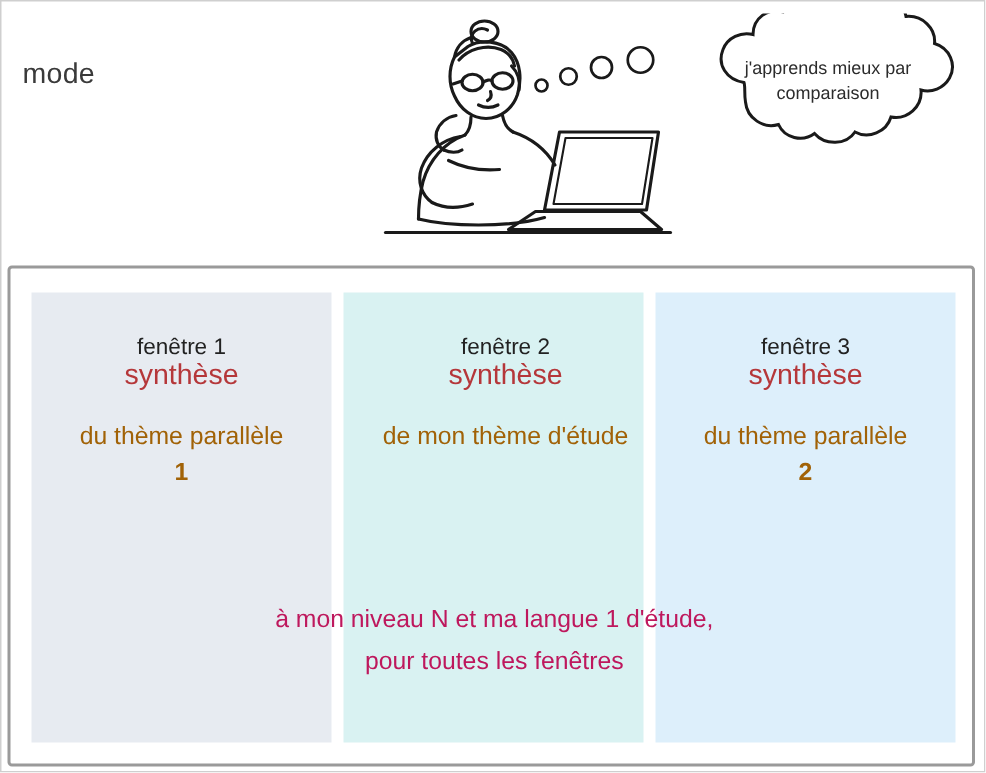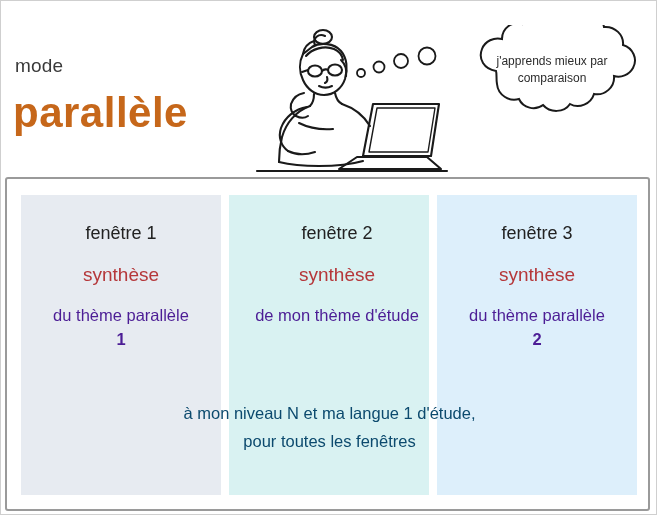--- a/index.html
+++ b/index.html
@@ -20,21 +20,21 @@
     width: 657px;
     height: 515px;
     border: 1px solid #cfcfcf;
     box-sizing: border-box;
     background: #ffffff;
   }
 
   
   .header {
     position: absolute;
-    left: 0; top: 16px;
+    left: 0; top: 0;
     width: 657px;
     height: 175px;
   }
   .mode-label {
     position: absolute;
     left: 14px;
     top: 38px;
     font-size: 19px;
     color: #3a3a3a;
     letter-spacing: 0.2px;
@@ -111,65 +111,63 @@
     height: 300px;
     box-sizing: border-box;
     padding-top: 28px;
   }
   .col-1 { background: #e7ebf1; }
   .col-2 { background: #d9f2f2; padding-left: 16px; }
   .col-3 { background: #ddeffb; }
 
   .win-label {
     text-align: center;
-    font-size: 18px;
+    font-size: 15px;
     color: #222222;
-    margin-bottom: 20px;
   }
   .synth {
     text-align: center;
     font-size: 19px;
     font-weight: normal;
     color: #b5373a;
     margin-bottom: 18px;
   }
   .theme {
     text-align: center;
     font-size: 16.5px;
-    color: #4c1d95;
+    color: #a16207;
     line-height: 1.45;
     padding: 0 8px;
   }
   .theme .num {
     font-weight: bold;
     display: block;
   }
 
   .footnote {
     position: absolute;
     left: 0;
     top: 220px;
     width: 645px;
     text-align: center;
     font-size: 16.5px;
-    color: #0c4a6e;
+    color: #be185d;
     line-height: 1.7;
     z-index: 5;
   }
   .footnote .line2 { display: block; }
 </style>
 </head>
 <body>
 
 <div class="page">
 
   <div class="header">
 
     <div class="mode-label">mode</div>
-    <div class="mode-title">parallèle</div>
 
     <div class="illus">
       <svg width="260" height="170" viewBox="0 0 260 170" fill="none" stroke="#1a1a1a" stroke-width="2.1" stroke-linecap="round" stroke-linejoin="round">
 
         <path d="M104 22 c-3 -7 4 -12 10 -9"></path>
         <ellipse cx="112" cy="14" rx="9" ry="7"></ellipse>
         <path d="M103 18 c-6 2 -10 7 -11 13"></path>
 
         <path d="M92 31 c-4 8 -4 18 0 26 c4 9 12 15 21 15 c10 0 18 -7 21 -16 c3 -10 2 -21 -4 -28 c-7 -8 -21 -9 -29 -4 z"></path>
 

